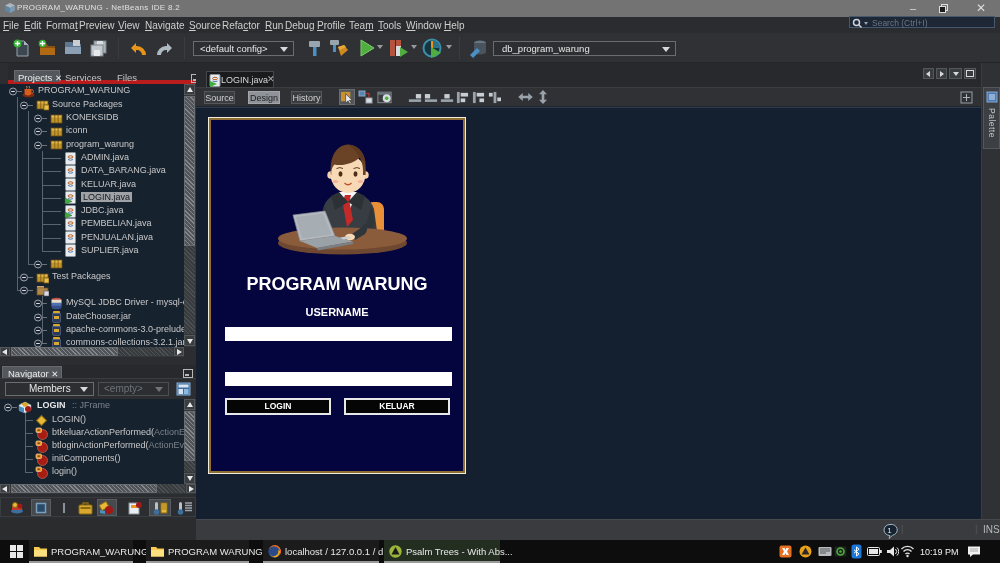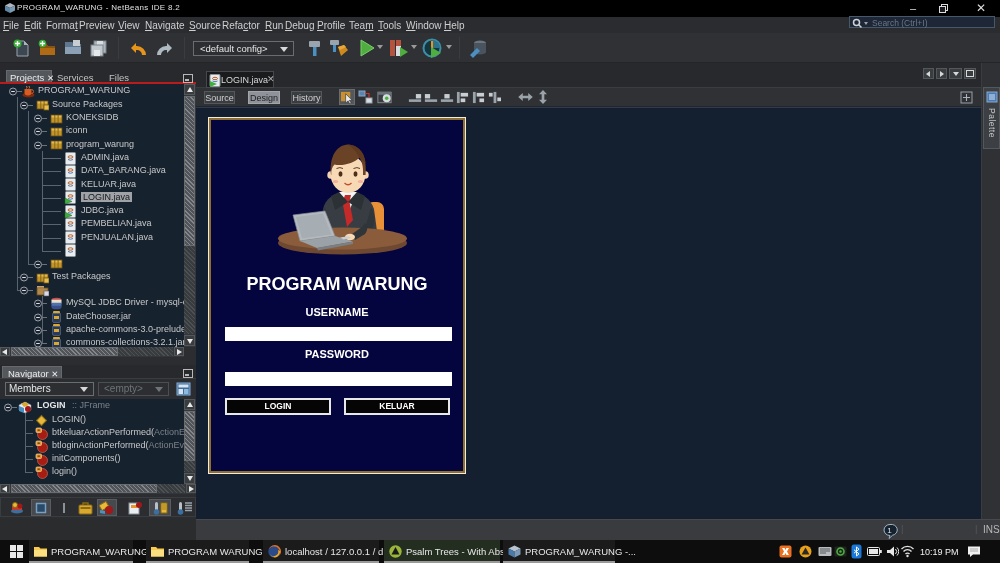--- a/index.html
+++ b/index.html
@@ -1,18 +1,18 @@
 <!DOCTYPE html>
 <html><head><meta charset="utf-8"><style>
 *{margin:0;padding:0;box-sizing:border-box}
 html,body{width:1000px;height:563px}
 body{position:relative;font-family:"Liberation Sans",sans-serif;background:#2b2d30;overflow:hidden;font-size:9.5px;color:#ccc}
 .abs{position:absolute}
 
-#titlebar{left:0;top:0;width:1000px;height:17px;background:#000000;color:#e0e0e0}
+#titlebar{left:0;top:0;width:1000px;height:17px;background:#737373;color:#e0e0e0}
 #titlebar .t{left:17px;top:3px;font-size:8px;letter-spacing:0.3px}
 .winbtn{top:0;height:17px;width:34px;color:#ddd;text-align:center;line-height:17px;font-size:11px}
 
 #menubar{left:0;top:17px;width:1000px;height:16px;background:#2a2c2f;color:#cfcfcf}
 #menubar span.m{position:absolute;top:2.5px;font-size:10px}
 #search{left:849px;top:16px;width:146px;height:12px;background:#1d2735;border:1px solid#47586d}
 #search .ph{position:absolute;left:22px;top:1px;color:#6a7687;font-size:8.5px}
 
 #toolbar{left:0;top:33px;width:1000px;height:30px;background:#2f3134;border-bottom:1px solid #232527}
 .tsep{width:1px;height:22px;background:#26282a;border-right:1px solid #3a3d40}
@@ -168,23 +168,24 @@
     </svg>
   <span class="abs" style="left:446px;top:12px;width:0;height:0;border-left:3px solid transparent;border-right:3px solid transparent;border-top:4px solid #9a9a9a"></span>
   <span class="abs tsep" style="left:459px;top:4px"></span>
 
   <svg class="abs" style="left:468px;top:6px" width="20" height="19" viewBox="0 0 20 19">
       <ellipse cx="12" cy="4" rx="6" ry="2.5" fill="#6a7680"></ellipse>
       <path d="M6 4 v9 a6 2.5 0 0 0 12 0 v-9" fill="#49545e"></path>
       <path d="M2 16 l7 -7 3 3 -7 7 z" fill="#4a90c2"></path>
     </svg>
 
-</div>
-
-<div id="projtabs" class="abs tabrow" style="left:0;top:63px;width:196px;height:21px;border-bottom:2px solid #b91c1c">
+  <div class="abs combo" style="left:493px;top:8px;width:183px;height:15px;line-height:13px;padding-left:8px">db_program_warung<span class="arr"></span></div>
+</div>
+
+<div id="projtabs" class="abs tabrow" style="left:8px;top:63px;width:196px;height:21px;border-bottom:4px solid #b91c1c">
   <span class="tab act" style="left:6px;width:46px;padding:1px 3px 0 3px">Projects <span style="font-size:8.5px">✕</span></span>
   <span class="tab" style="left:49px">Services</span>
   <span class="tab" style="left:101px">Files</span>
   <svg class="abs" style="left:183px;top:11px" width="10" height="9" viewBox="0 0 10 9">
       <rect x="0.5" y="0.5" width="9" height="8" fill="none" stroke="#b8b8b8"></rect>
       <rect x="2" y="5" width="4" height="2" fill="#b8b8b8"></rect>
     </svg>
 </div>
 <div id="projtree" class="abs treebg" style="left:0;top:84px;width:184px;height:263px;overflow:hidden">
     <span class="abs" style="left:17px;top:13px;width:1px;height:193px;background:#5a6470"></span>
@@ -337,20 +338,23 @@
       <path d="M4 7.5 q2.5 1.5 5 0" fill="none" stroke="#4a7ab5" stroke-width="1"></path>
     </svg>
 <div class="trow" style="left:0;top:147.5px;width:184px">
       <span class="lbl" style="left:81px">PENJUALAN.java</span>
     </div>
 <svg class="abs" style="left:64px;top:160.0px" width="13" height="13" viewBox="0 0 13 13">
       <rect x="1.5" y="0.5" width="10" height="12" rx="1" fill="#e8ecef" stroke="#8a9299"></rect>
       <ellipse cx="6.5" cy="5" rx="2.5" ry="1.2" fill="none" stroke="#b85c20" stroke-width="1"></ellipse>
       <path d="M4 7.5 q2.5 1.5 5 0" fill="none" stroke="#4a7ab5" stroke-width="1"></path>
     </svg>
+<div class="trow" style="left:0;top:160.5px;width:184px">
+      <span class="lbl" style="left:81px">SUPLIER.java</span>
+    </div>
 <svg class="abs" style="left:34px;top:175.5px" width="14" height="9" viewBox="0 0 14 9">
       <circle cx="4" cy="4.5" r="3.5" fill="#1b2533" stroke="#98a0a8" stroke-width="1"></circle>
       <line x1="2.2" y1="4.5" x2="5.8" y2="4.5" stroke="#e0e0e0" stroke-width="1"></line>
       <line x1="7.5" y1="4.5" x2="13" y2="4.5" stroke="#6a737c" stroke-width="1"></line>
     </svg>
 <svg class="abs" style="left:50px;top:173.0px" width="13" height="13" viewBox="0 0 13 13">
       <rect x="1" y="3" width="11" height="8" fill="#c2952a"></rect>
       <rect x="1" y="3" width="11" height="2.5" fill="#e2bb4f"></rect>
       <rect x="4.3" y="3" width="1" height="8" fill="#8a661a"></rect>
       <rect x="7.6" y="3" width="1" height="8" fill="#8a661a"></rect>
@@ -458,21 +462,21 @@
 <div class="abs" style="left:0;top:357px;width:196px;height:8px;background:#2b2d30"></div>
 
 <div id="navtabs" class="abs tabrow" style="left:0;top:365px;width:196px;height:14px;border-bottom:1px solid #3a3d40">
   <span class="tab act" style="left:2px;width:60px;top:1px;height:12px;font-size:9.5px;padding:1px 3px 0 5px">Navigator <span style="font-size:8.5px">✕</span></span>
   <svg class="abs" style="left:183px;top:4px" width="10" height="9" viewBox="0 0 10 9">
       <rect x="0.5" y="0.5" width="9" height="8" fill="none" stroke="#b8b8b8"></rect>
       <rect x="2" y="5" width="4" height="2" fill="#b8b8b8"></rect>
     </svg>
 </div>
 <div id="navcombos" class="abs" style="left:0;top:379px;width:196px;height:20px;background:#2b2d30">
-  <div class="abs combo" style="left:5px;top:3px;width:89px;height:14px;line-height:12px;padding-left:3px;font-size:10px">Members<span class="arr"></span></div>
+  <div class="abs combo" style="left:5px;top:3px;width:89px;height:14px;line-height:12px;padding-left:23px;font-size:10px">Members<span class="arr"></span></div>
   <div class="abs combo" style="left:98px;top:3px;width:71px;height:14px;line-height:12px;padding-left:5px;font-size:10px;color:#6e7478;border-color:#4c4f52">&lt;empty&gt;<span class="arr" style="border-top-color:#6e7478"></span></div>
   <svg class="abs" style="left:176px;top:3px" width="15" height="14" viewBox="0 0 15 14">
       <rect x="1" y="1" width="13" height="12" fill="#3c6e9e" stroke="#88b0d8"></rect>
       <rect x="2.5" y="2.5" width="10" height="3" fill="#d8e4f0"></rect>
       <rect x="2.5" y="7" width="4.5" height="5" fill="#d8e4f0"></rect>
       <rect x="8" y="7" width="4.5" height="5" fill="#8fb8dd"></rect>
     </svg>
 </div>
 <div id="navtree" class="abs treebg" style="left:0;top:399px;width:184px;height:85px;overflow:hidden">
   <span class="abs" style="left:25px;top:12px;width:1px;height:61px;background:#5a6470"></span>
@@ -726,21 +730,20 @@
     <path d="M24 85 L 56 81 L 66 106 L 31 111 Z" fill="#b3b9bf" stroke="#868c92" stroke-width="0.7"></path>
     <path d="M27 87 L 54 83.5 L 62.5 104.5 L 33 108.5 Z" fill="#a6adb3"></path>
     <path d="M31 111 L 66 106 L 84 111.5 L 48 118 Z" fill="#9aa1a7"></path>
     <path d="M48 118 L 84 111.5 L 84 114 L 49 120.5 Z" fill="#787f85"></path>
     <ellipse cx="81" cy="107" rx="5" ry="3.2" fill="#f8d9b6"></ellipse>
     <path d="M71 107.5 l 8 -1.3 l 3.5 1.8 l -8 1.6 Z" fill="#c8ced3"></path>
   </svg>
   <div class="ttl" style="top:156px;font-size:18px;letter-spacing:0px">PROGRAM WARUNG</div>
   <div class="ttl" style="top:188px;font-size:11px">USERNAME</div>
   <div class="inp" style="top:208.5px"></div>
-  <div class="ttl" style="top:230px;font-size:11px">PASSWORD</div>
   <div class="inp" style="top:253.5px"></div>
   <div class="fbtn" style="left:16px;top:280px">LOGIN</div>
   <div class="fbtn" style="left:135px;top:280px">KELUAR</div>
 </div>
 
 <div id="statusbar" class="abs">
     <span class="abs" style="left:0;top:-1px;width:196px;height:22px;background:#2a2c2e"></span>
   <svg class="abs" style="left:882px;top:3px" width="16" height="16" viewBox="0 0 16 16">
       <path d="M8 1.5 a6 5.5 0 1 0 0 11 l-1 3 l3.5 -3.2 a6 5.5 0 0 0 -2.5 -10.8 Z" fill="#17222f" stroke="#9fb6c8" stroke-width="1"></path>
       <text x="7.6" y="10" font-size="8" fill="#d8e4ee" text-anchor="middle">1</text>
@@ -781,28 +784,20 @@
       </svg>
       <span class="tx">localhost / 127.0.0.1 / d...</span>
     </span>
   <span class="tbtn" style="left:384px;width:116px;background:#232e20">
       <svg class="tico" viewBox="0 0 13 13">
         <circle cx="6.5" cy="6.5" r="6.2" fill="#9ab53a"></circle>
         <path d="M6.5 2 L10.5 9.5 L2.5 9.5 Z" fill="#1a1a1a"></path>
       </svg>
       <span class="tx">Psalm Trees - With Abs...</span>
     </span>
-  <span class="tbtn" style="left:503px;width:112px">
-      <svg class="tico" viewBox="0 0 13 13">
-        <path d="M6.5 0.5 L12.5 3.5 L6.5 6.5 L0.5 3.5 Z" fill="#b8c4d0"></path>
-        <path d="M0.5 3.5 L6.5 6.5 L6.5 12.5 L0.5 9.5 Z" fill="#4a7aa8"></path>
-        <path d="M12.5 3.5 L6.5 6.5 L6.5 12.5 L12.5 9.5 Z" fill="#7a9ab8"></path>
-      </svg>
-      <span class="tx">PROGRAM_WARUNG -...</span>
-    </span>
 
   <svg class="abs" style="left:779px;top:5px" width="13" height="13" viewBox="0 0 13 13">
       <rect x="0.5" y="0.5" width="12" height="12" rx="2" fill="#e87020"></rect>
       <path d="M3 3 L5.5 3 L6.5 5 L7.5 3 L10 3 L8 6.5 L10 10 L7.5 10 L6.5 8 L5.5 10 L3 10 L5 6.5 Z" fill="#fff"></path>
     </svg>
   <svg class="abs" style="left:799px;top:5px" width="13" height="13" viewBox="0 0 13 13">
       <circle cx="6.5" cy="6.5" r="6" fill="#e8a018"></circle>
       <path d="M6.5 2.5 L10.5 9.5 L2.5 9.5 Z" fill="#2a2a2a"></path>
     </svg>
   <svg class="abs" style="left:818px;top:5px" width="14" height="13" viewBox="0 0 14 13">

